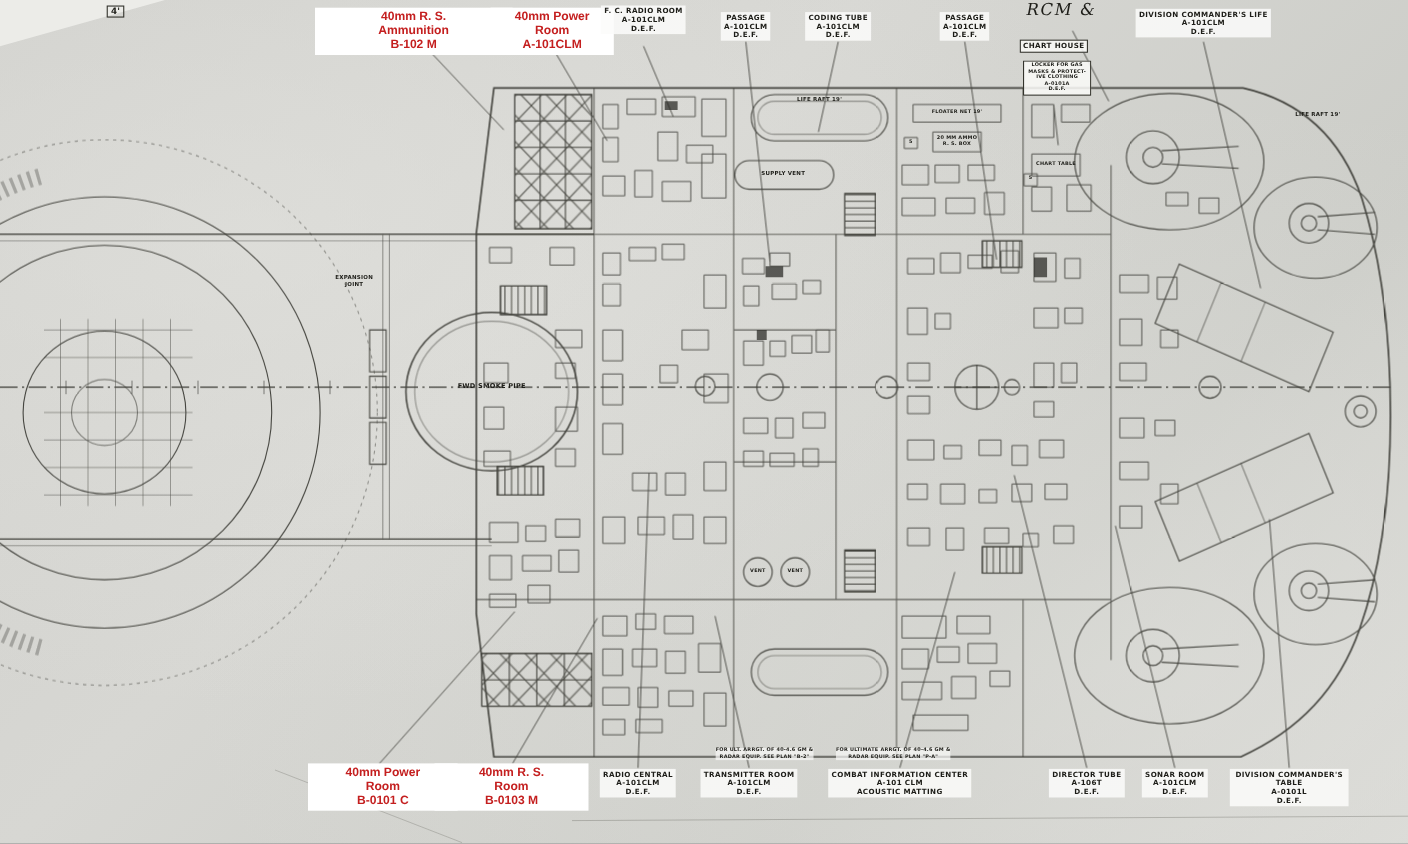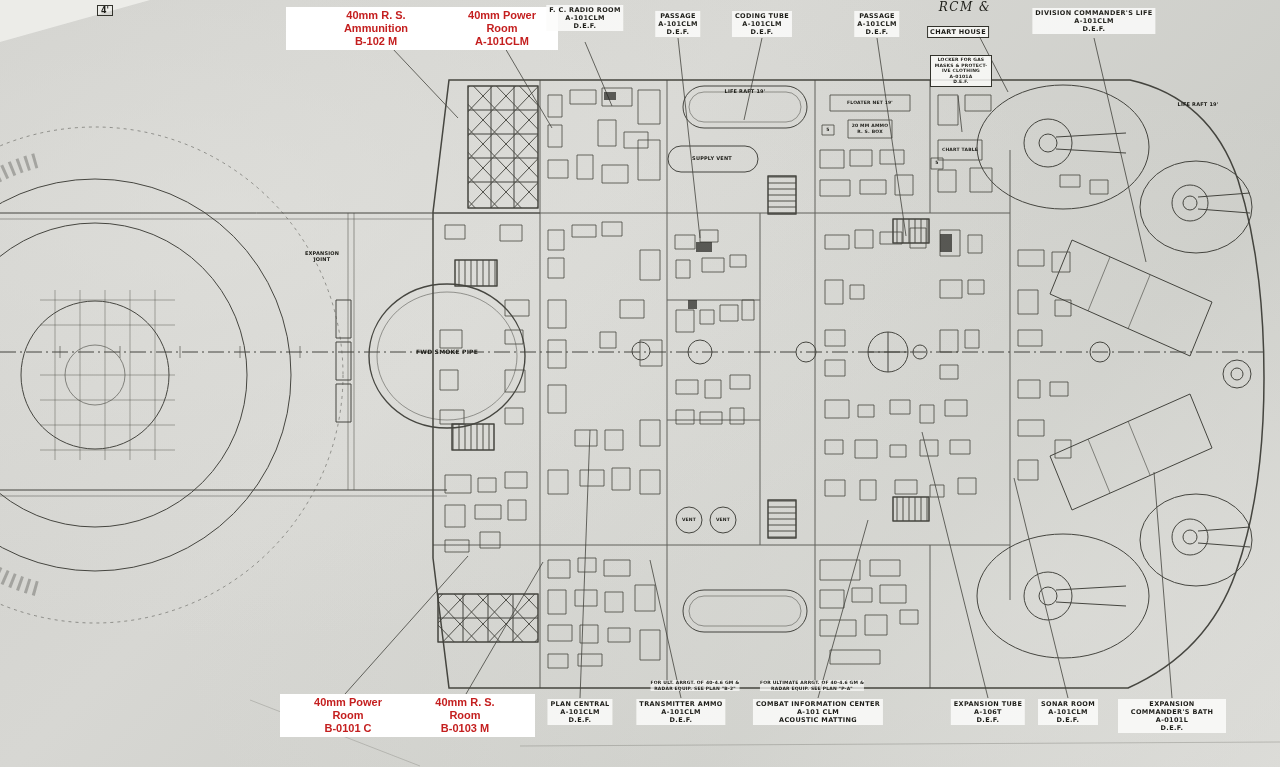--- a/index.html
+++ b/index.html
@@ -10,21 +10,21 @@
       radial-gradient(ellipse at 18% 28%, rgba(228,228,224,.55) 0%, rgba(228,228,224,0) 55%),
       radial-gradient(ellipse at 82% 78%, rgba(226,226,222,.5) 0%, rgba(226,226,222,0) 60%),
       linear-gradient(135deg,#cfcfcb 0%,#d7d7d3 38%,#cccdc8 72%,#d9d9d5 100%);
   }
   svg.plan{position:absolute;left:0;top:0;}
   .lbl{position:absolute;transform:translateX(-50%);white-space:pre-line;text-align:center;color:#1d1d18;}
   .red{color:#c41f1f;font-weight:700;font-size:11px;line-height:13px;background:#ffffff;padding:2px 16px;}
   .bp{font-family:"DejaVu Sans",sans-serif;font-weight:700;font-size:6.5px;line-height:8px;letter-spacing:.35px;background:rgba(252,252,250,.85);padding:1px 3px;}
   .tiny{font-family:"DejaVu Sans",sans-serif;font-weight:700;font-size:5px;line-height:6px;letter-spacing:.2px;background:transparent;padding:0;}
   .micro{font-size:4.5px;line-height:5.5px;}
-  .hand{font-family:"DejaVu Serif",serif;font-style:italic;font-weight:400;font-size:12px;letter-spacing:1.5px;background:transparent;}
+  .hand{font-family:"DejaVu Serif",serif;font-style:italic;font-weight:400;font-size:15px;letter-spacing:1.5px;background:transparent;}
   .boxed{border:1px solid #33332c;background:rgba(250,250,248,.85);padding:1px 2px;}
   .scale{font-family:"DejaVu Sans",sans-serif;font-size:8px;font-weight:700;border:1px solid #33332c;padding:0 3px;background:transparent;}
   .notebg{background:rgba(250,250,248,.7);}
 </style>
 </head>
 <body>
 
 <div class="stage">
 
   <svg class="plan" width="1280" height="767" viewBox="0 0 1280 767">
@@ -201,41 +201,41 @@
   <div class="lbl bp" style="left:678px;top:11px">PASSAGE
 A-101CLM
 D.E.F.</div>
   <div class="lbl bp" style="left:762px;top:11px">CODING TUBE
 A-101CLM
 D.E.F.</div>
   <div class="lbl bp" style="left:877px;top:11px">PASSAGE
 A-101CLM
 D.E.F.</div>
   <div class="lbl hand" style="left:965px;top:0px">RCM &amp;</div>
-  <div class="lbl bp boxed" style="left:958px;top:26px">CHART HOUSE</div>
+  <div class="lbl bp boxed" style="left:958px;top:36px">CHART HOUSE</div>
   <div class="lbl bp" style="left:1094px;top:8px">DIVISION COMMANDER'S LIFE
 A-101CLM
 D.E.F.</div>
 
-  <div class="lbl bp" style="left:580px;top:699px">PLAN CENTRAL
-A-101CLM
-D.E.F.</div>
-  <div class="lbl bp" style="left:681px;top:699px">TRANSMITTER AMMO
+  <div class="lbl bp" style="left:580px;top:699px">RADIO CENTRAL
+A-101CLM
+D.E.F.</div>
+  <div class="lbl bp" style="left:681px;top:699px">TRANSMITTER ROOM
 A-101CLM
 D.E.F.</div>
   <div class="lbl bp" style="left:818px;top:699px">COMBAT INFORMATION CENTER
 A-101 CLM
 ACOUSTIC MATTING</div>
-  <div class="lbl bp" style="left:988px;top:699px">EXPANSION TUBE
+  <div class="lbl bp" style="left:988px;top:699px">DIRECTOR TUBE
 A-106T
 D.E.F.</div>
   <div class="lbl bp" style="left:1068px;top:699px">SONAR ROOM
 A-101CLM
 D.E.F.</div>
-  <div class="lbl bp" style="left:1172px;top:699px">EXPANSION COMMANDER'S BATH
+  <div class="lbl bp" style="left:1172px;top:699px">DIVISION COMMANDER'S TABLE
 A-0101L
 D.E.F.</div>
 
   <div class="lbl tiny micro notebg" style="left:695px;top:680px">FOR ULT. ARRGT. OF 40-4.6 GM &amp;
 RADAR EQUIP.  SEE PLAN "B-2"</div>
   <div class="lbl tiny micro notebg" style="left:812px;top:680px">FOR ULTIMATE ARRGT. OF 40-4.6 GM &amp;
 RADAR EQUIP.  SEE PLAN "P-A"</div>
 
   <div class="lbl tiny" style="left:322px;top:250px">EXPANSION
 JOINT</div>

